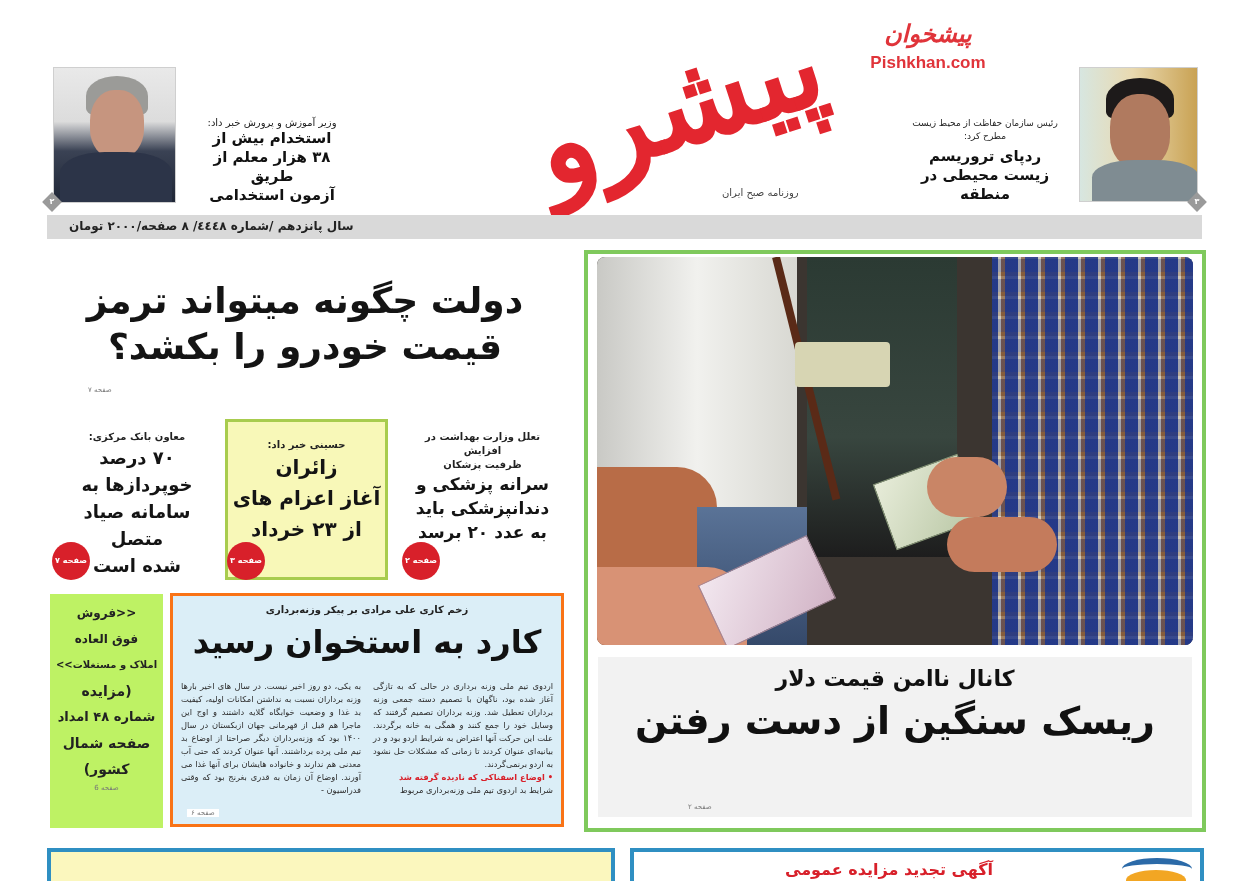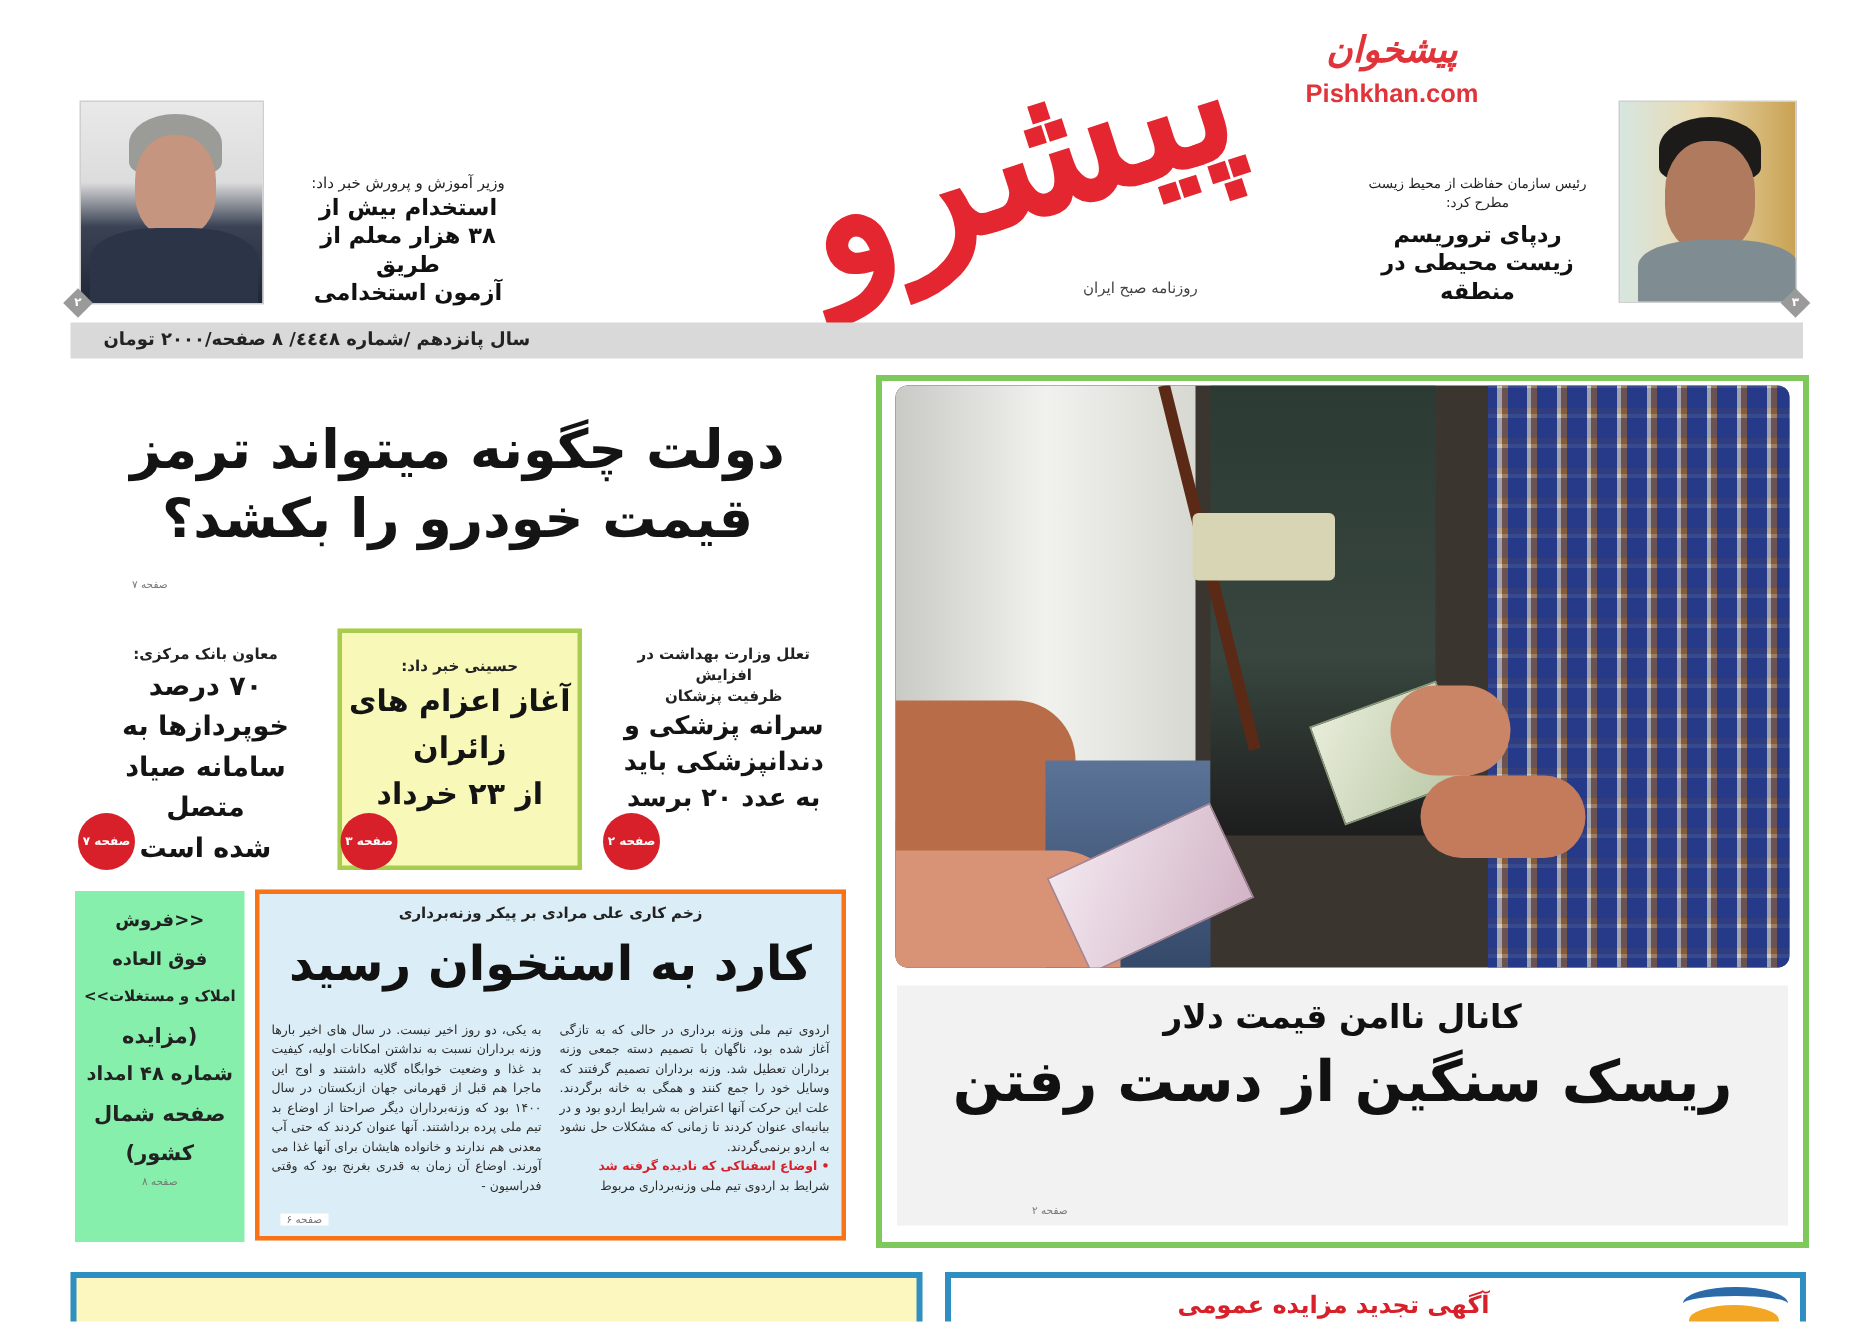--- a/index.html
+++ b/index.html
@@ -47,21 +47,21 @@
   
   .wl-box { position: absolute; left: 170px; top: 593px; width: 394px; height: 234px; background: #dbeef7; border: 3px solid #f97316; }
   .wl-kicker { position: absolute; top: 8px; left: 0; right: 0; text-align: center; font-size: 10px; font-weight: bold; color: #222; }
   .wl-head { position: absolute; top: 24px; left: 0; right: 0; text-align: center; font-size: 32px; font-weight: bold; color: #111; line-height: 44px; }
   .wl-col { position: absolute; top: 84px; width: 180px; font-size: 8.3px; line-height: 13px; color: #2d2d2d; text-align: justify; }
   .wl-col.right { right: 8px; }
   .wl-col.left { right: 200px; }
   .wl-sub { color: #d8202a; font-weight: bold; }
 
   
-  .pink-box { position: absolute; left: 50px; top: 594px; width: 113px; height: 234px; background: #86efac; text-align: center; padding-top: 6px; }
+  .pink-box { position: absolute; left: 50px; top: 594px; width: 113px; height: 234px; background: #bef264; text-align: center; padding-top: 6px; }
   .pink-box .line { font-size: 14px; font-weight: bold; color: #222; line-height: 26px; }
   .pink-box .line.small { font-size: 12px; }
 
   
   .green-frame { position: absolute; left: 584px; top: 250px; width: 622px; height: 582px; border: 4px solid #7fc95c; background: #fff; }
   .photo { position: absolute; left: 597px; top: 257px; width: 596px; height: 388px; border-radius: 8px; overflow: hidden;
     background: #3b3530; }
   .photo .shirt-left { position: absolute; left: 0; top: 0; width: 200px; height: 290px; background: linear-gradient(90deg, #c9c9c5, #f1f1ee 50%, #d8d8d2); }
   .photo .arm { position: absolute; left: 0; top: 210px; width: 120px; height: 178px; background: #b86c47; border-radius: 0 40px 0 0; }
   .photo .jeans { position: absolute; left: 100px; top: 250px; width: 110px; height: 138px; background: linear-gradient(180deg, #5a7397, #35496a); }
@@ -146,22 +146,22 @@
   <div class="kicker">تعلل وزارت بهداشت در افزایش</div>
   <div class="kicker">ظرفیت پزشکان</div>
   <div class="head" style="font-size:17px;line-height:24px;">سرانه پزشکی و</div>
   <div class="head" style="font-size:17px;line-height:24px;">دندانپزشکی باید</div>
   <div class="head" style="font-size:17px;line-height:24px;">به عدد ۲۰ برسد</div>
 </div>
 <div class="red-badge" style="left:402px;top:542px;">صفحه ۲</div>
 
 <div class="story story-yellow" style="left:225px;top:419px;width:163px;height:161px;padding-top:16px;">
   <div class="kicker">حسینی خبر داد:</div>
+  <div class="head" style="font-size:20px;line-height:31px;">زائران</div>
   <div class="head" style="font-size:20px;line-height:31px;">آغاز اعزام های</div>
-  <div class="head" style="font-size:20px;line-height:31px;">زائران</div>
   <div class="head" style="font-size:20px;line-height:31px;">از ۲۳ خرداد</div>
 </div>
 <div class="red-badge" style="left:227px;top:542px;">صفحه ۳</div>
 
 <div class="story" style="left:62px;top:430px;width:150px;">
   <div class="kicker">معاون بانک مرکزی:</div>
   <div class="head">۷۰ درصد</div>
   <div class="head">خوپردازها به</div>
   <div class="head">سامانه صیاد متصل</div>
   <div class="head">شده است</div>
@@ -183,21 +183,21 @@
 </div>
 
 <div class="pink-box">
   <div class="line small">&lt;&lt;فروش</div>
   <div class="line small">فوق العاده</div>
   <div class="line small" style="font-size:10px;">املاک و مستغلات&gt;&gt;</div>
   <div class="line">(مزایده</div>
   <div class="line" style="font-size:13px;">شماره ۴۸ امداد</div>
   <div class="line">صفحه شمال</div>
   <div class="line">کشور)</div>
-  <div class="page-ref" style="position:static;margin-top:2px;">صفحه ۸</div>
+  <div class="page-ref" style="position:static;margin-top:2px;">صفحه 6</div>
 </div>
 
 <div class="green-frame"></div>
 <div class="photo">
   <div class="shirt-left"></div>
   <div class="arm"></div>
   <div class="jeans"></div>
   <div class="middle"></div>
   <div class="strap"></div>
   <div class="wad"></div>

